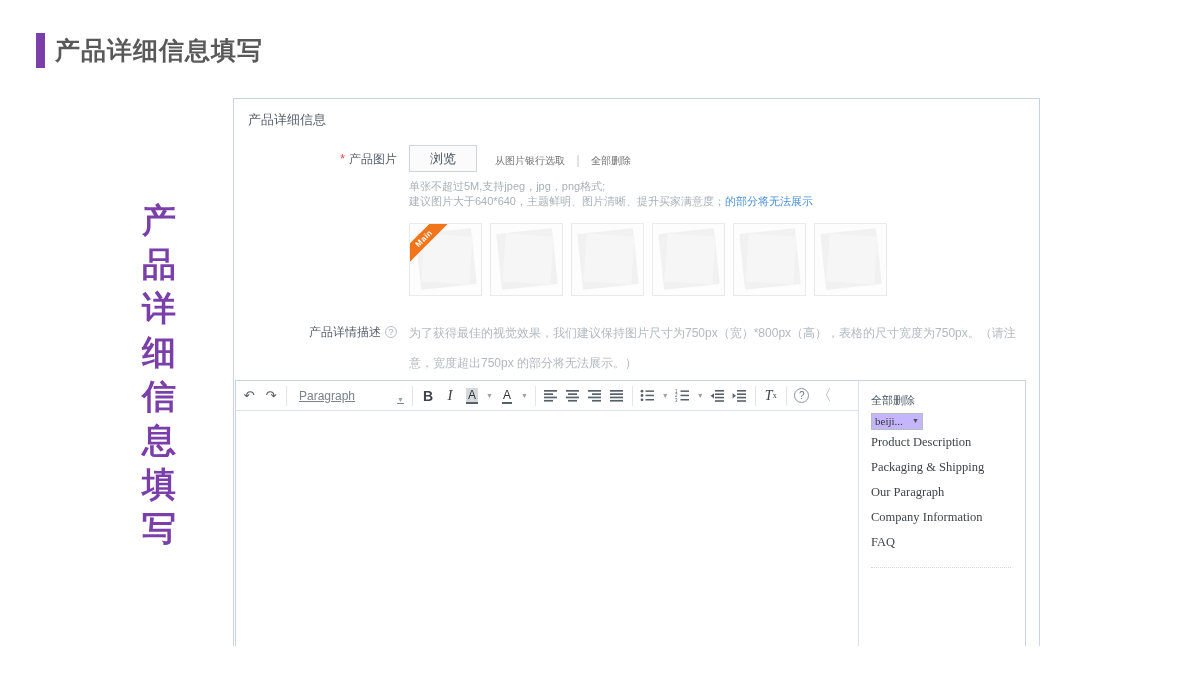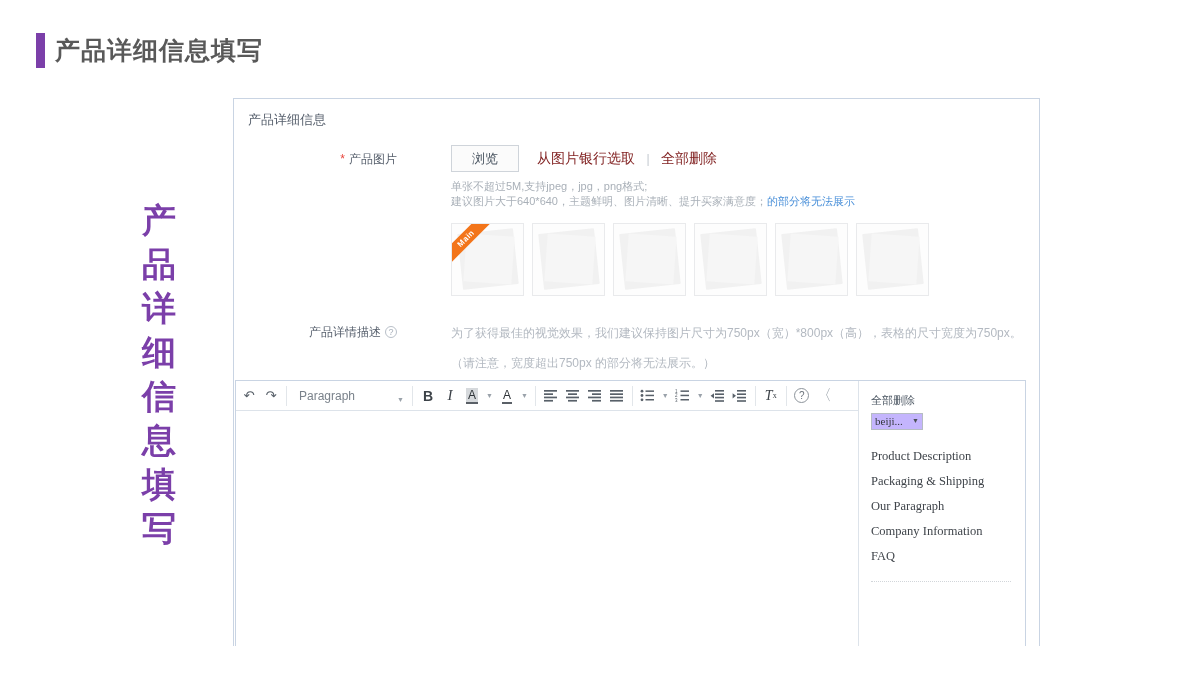--- a/index.html
+++ b/index.html
@@ -47,21 +47,21 @@
     border: 1px solid #c9d4e3;
     border-bottom: none;
     overflow: hidden;
   }
   .panel-header {
     padding: 12px 0 0 14px;
     font-size: 13px; color: #555e6b;
   }
 
   
-  .form-row { display: flex; margin-top: 16px; gap: 42px; }
+  .form-row { display: flex; margin-top: 16px; }
   .form-label {
     width: 175px; flex: 0 0 175px;
     text-align: right; padding-right: 12px;
     font-size: 12px; color: #555e6b;
     padding-top: 6px;
     white-space: nowrap;
   }
   .req-star { color: #e8453c; margin-right: 4px; font-size: 12px; }
   .help-icon {
     display: inline-block; width: 12px; height: 12px;
@@ -74,21 +74,21 @@
   
   .browse-line { display: flex; align-items: center; }
   .btn-browse {
     width: 68px; height: 27px;
     background: #fbfbfb;
     border: 1px solid #cfd4da;
     color: #4a5561; font-size: 13px;
     line-height: 25px; text-align: center;
     cursor: pointer;
   }
-  .link { color: #7f1d1d; font-size: 14px; text-decoration: none; cursor: pointer; margin-top: 34px; }
+  .link { color: #737373; font-size: 10px; text-decoration: none; cursor: pointer; margin-top: 34px; }
   .link-sep { color: #c3c9d0; font-size: 12px; margin: 0 7px; }
   .browse-links { margin-left: 18px; }
 
   .hint { font-size: 11px; color: #a9b0b8; line-height: 15px; margin-top: 7px; }
   .hint a { color: #4a90d9; text-decoration: none; }
 
   
   .thumbs { display: flex; margin-top: 14px; }
   .thumb {
     position: relative;
@@ -179,20 +179,21 @@
     color: #586069; font-size: 13px;
     cursor: pointer; padding: 0 2px;
   }
   .tb-sep { width: 1px; height: 20px; background: #e2e6ea; margin: 0 4px; }
   .tb-caret { font-size: 7px; color: #9aa2aa; padding: 0 3px; cursor: pointer; }
   .tb-para {
     display: flex; align-items: flex-end;
     font-size: 12px; color: #7a828b;
     padding: 0 4px 0 8px; cursor: pointer;
     white-space: nowrap;
+    text-decoration: underline;
   }
   .tb-para-caret { margin-left: 42px; font-size: 7px; color: #9aa2aa; }
   .tb-b { font-weight: bold; font-size: 14px; color: #3c4248; }
   .tb-i { font-style: italic; font-family: "Liberation Serif", serif; font-size: 15px; color: #3c4248; }
   .tb-hl {
     background: #d6d9dc; color: #2f3438;
     font-size: 12px; padding: 0 2px;
     border-bottom: 2px solid #5a6067;
   }
   .tb-color {
@@ -224,21 +225,21 @@
   }
   .side-select {
     display: inline-flex; align-items: center; justify-content: space-between;
     min-width: 52px; height: 17px;
     border: 1px solid #b6bcc3; background: #c4b5fd;
     font-size: 11px; color: #33383d;
     padding: 0 3px; cursor: pointer;
     font-family: "Liberation Serif", serif;
   }
   .side-select .cv { font-size: 7px; margin-left: 5px; color: #4a4f55; }
-  .side-nav { margin-top: 14px; }
+  .side-nav { }
   .side-nav-item {
     font-size: 12.5px; color: #3f444a;
     line-height: 25px;
     cursor: pointer;
     white-space: nowrap;
   }
   .side-divider {
     margin-top: 12px;
     border-top: 1px dotted #d2d6da;
   }

